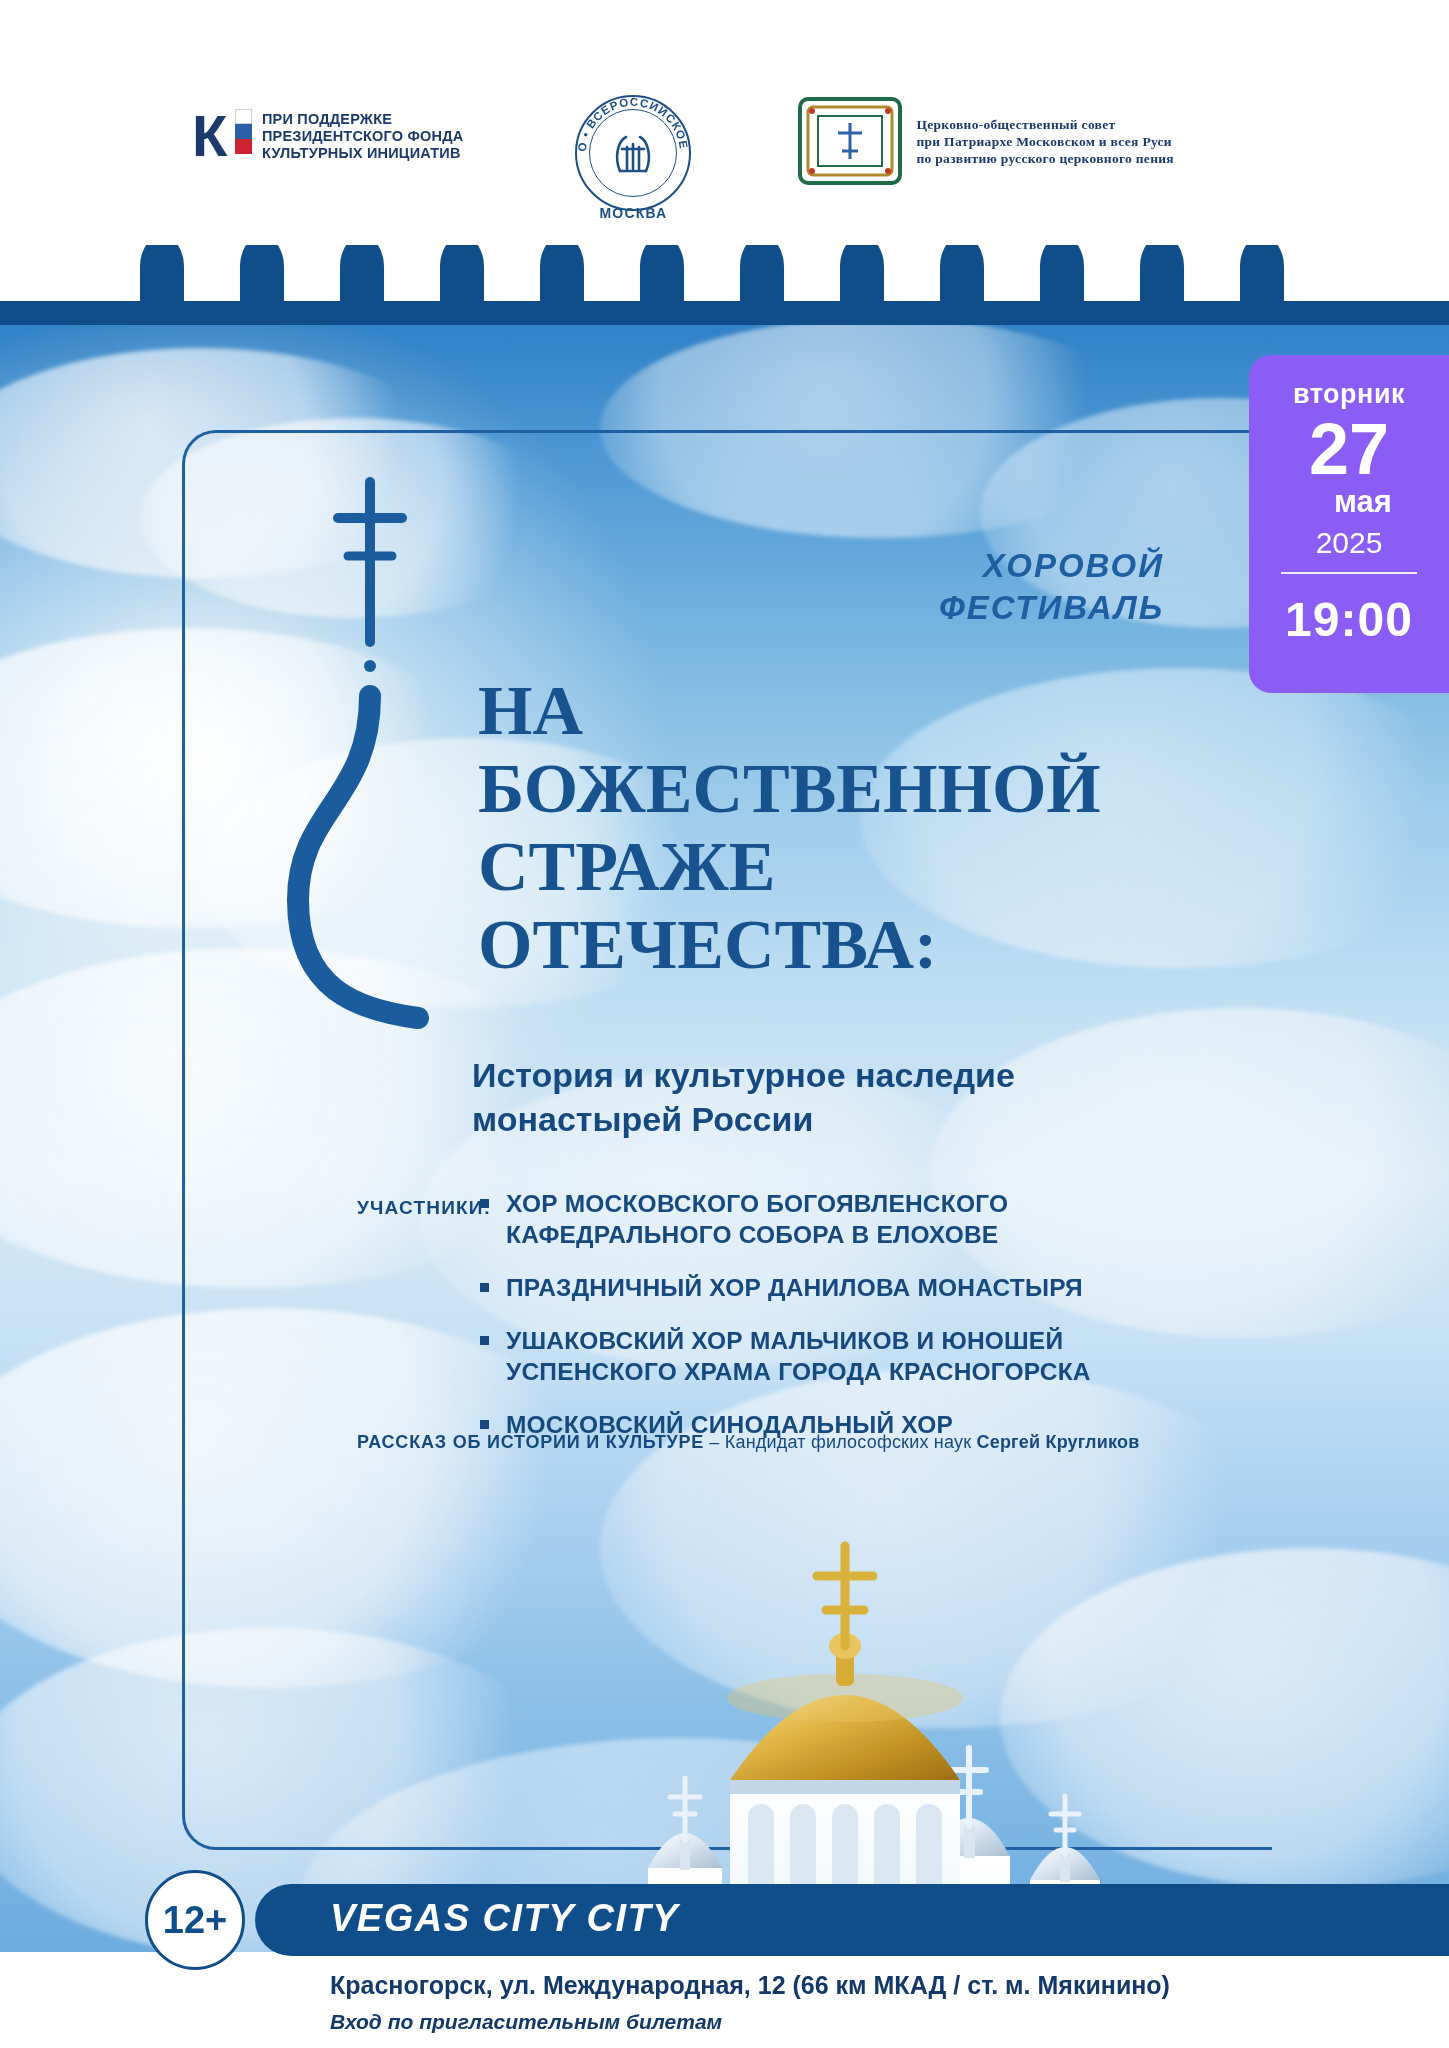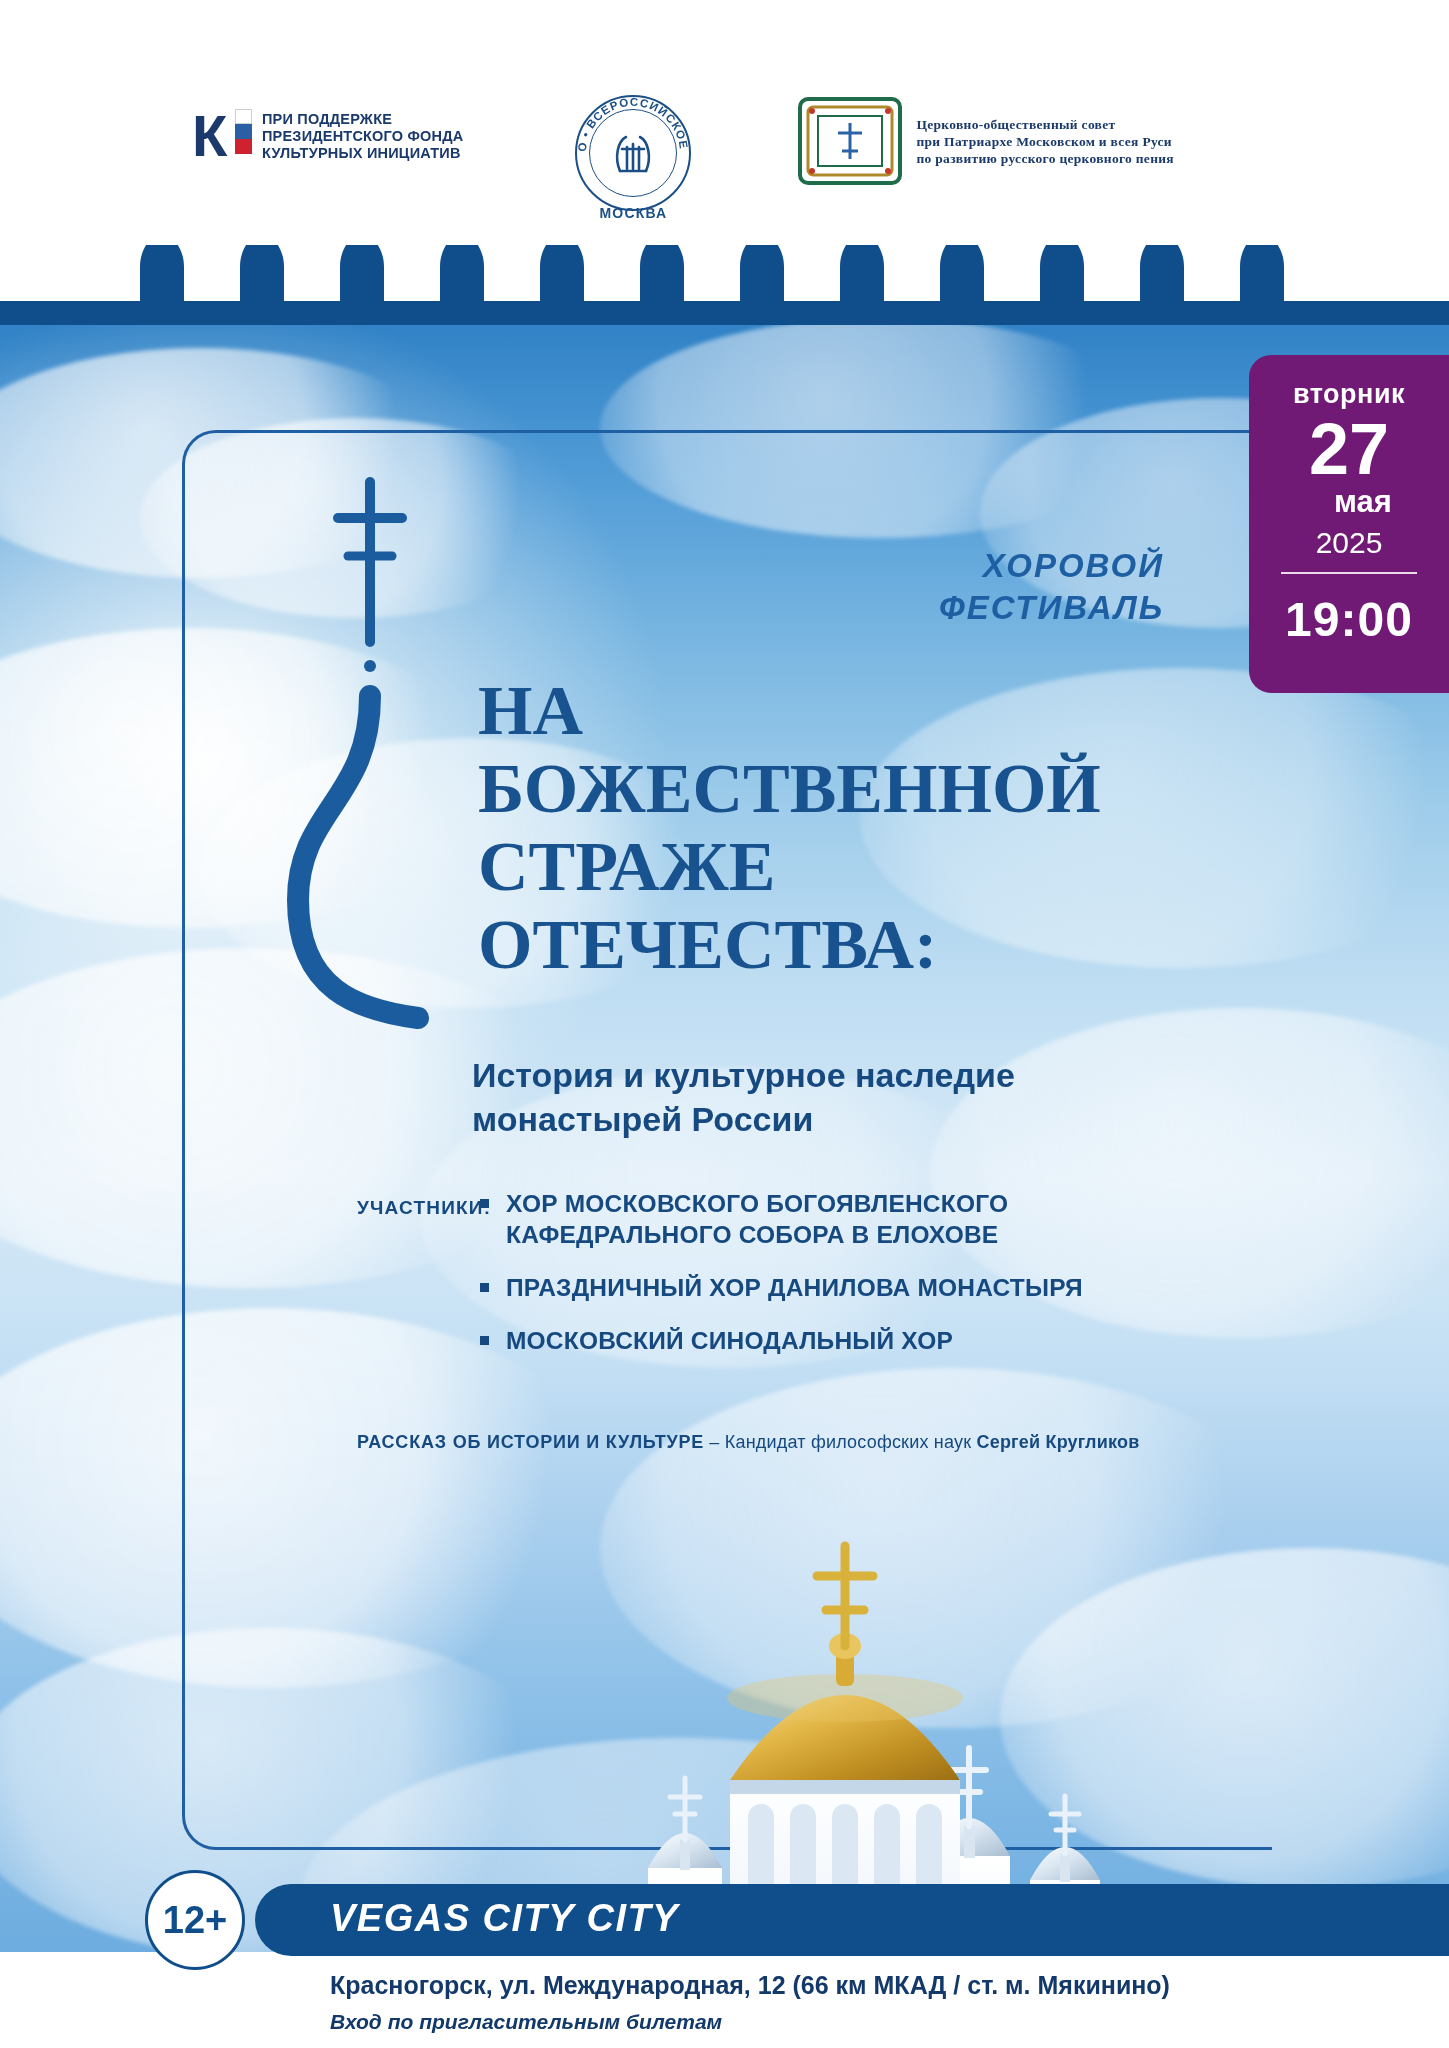--- a/index.html
+++ b/index.html
@@ -216,21 +216,21 @@
     pointer-events: none;
   }
 
   
   .date-badge {
     position: absolute;
     right: 0;
     top: 355px;
     width: 200px;
     height: 338px;
-    background: #701a75;
+    background: #8b5cf6;
     border-top-left-radius: 22px;
     border-bottom-left-radius: 22px;
     color: #ffffff;
     z-index: 12;
     text-align: center;
     padding-top: 24px;
   }
   .db-weekday {
     font-size: 27px;
     font-weight: bold;
@@ -694,20 +694,22 @@
   </div>
 
   <div class="subtitle">История и культурное наследие
 монастырей России</div>
 
   <div class="participants-label">УЧАСТНИКИ:</div>
   <div class="participants">
     <div class="p-item">ХОР МОСКОВСКОГО БОГОЯВЛЕНСКОГО
 КАФЕДРАЛЬНОГО СОБОРА В ЕЛОХОВЕ</div>
     <div class="p-item">ПРАЗДНИЧНЫЙ ХОР ДАНИЛОВА МОНАСТЫРЯ</div>
+    <div class="p-item">УШАКОВСКИЙ ХОР МАЛЬЧИКОВ И ЮНОШЕЙ
+УСПЕНСКОГО ХРАМА ГОРОДА КРАСНОГОРСКА</div>
     <div class="p-item">МОСКОВСКИЙ СИНОДАЛЬНЫЙ ХОР</div>
   </div>
 
   <div class="speaker">
     <span class="lbl">РАССКАЗ ОБ ИСТОРИИ И КУЛЬТУРЕ</span><span class="mid"> – Кандидат философских наук </span><span class="nm">Сергей Кругликов</span>
   </div>
 
   <div class="bottom-white"></div>
   <div class="venue-panel"></div>
   <div class="venue-name">VEGAS CITY CITY</div>

